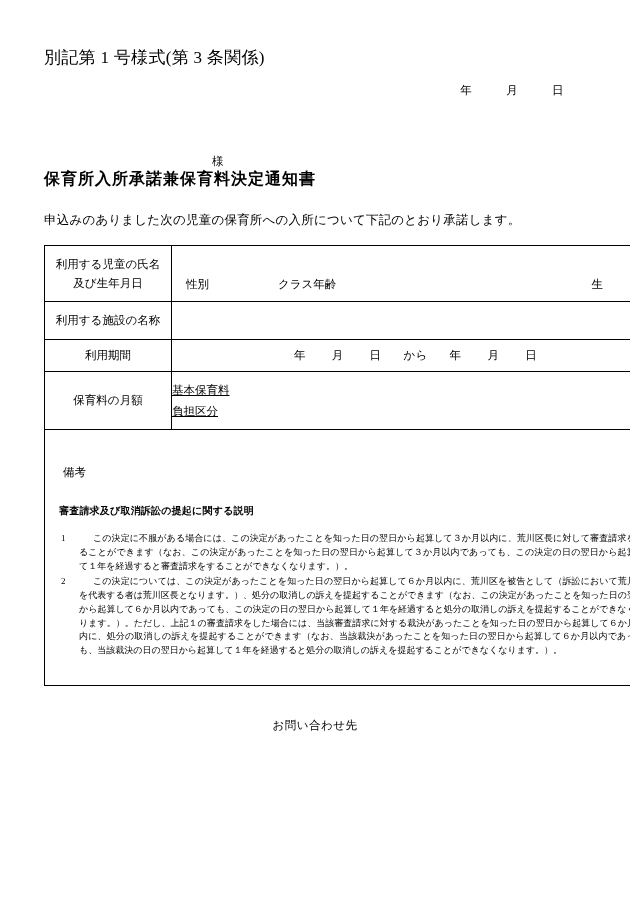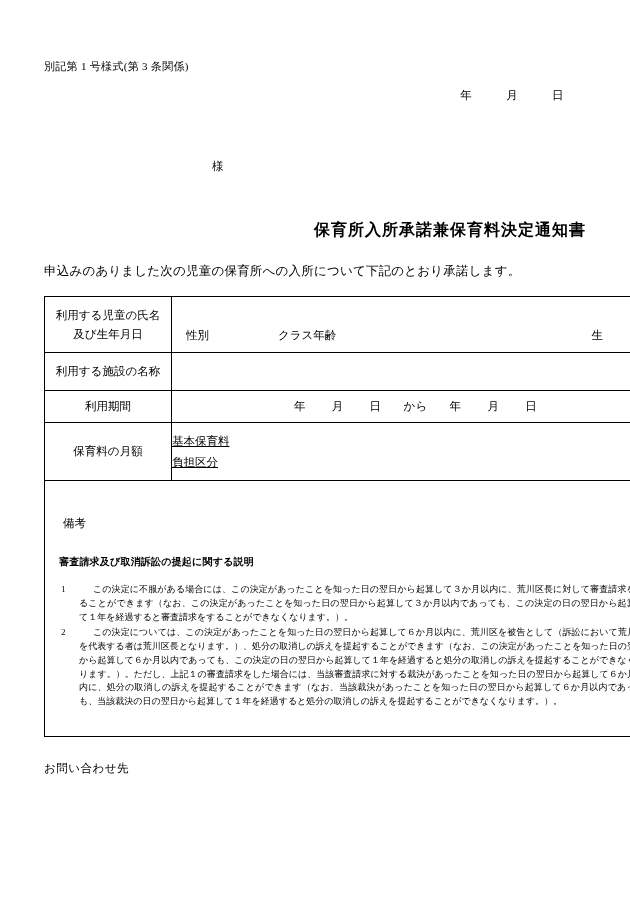--- a/index.html
+++ b/index.html
@@ -16,23 +16,22 @@
     overflow: hidden;
   }
   .page {
     position: relative;
     width: 630px;
     height: 903px;
     box-sizing: border-box;
     padding: 46px 44px 0 44px;
   }
   .form-no {
-    font-size: 11px;
+    font-size: 17px;
     letter-spacing: 0.3px;
-    margin-top: 13px;
   }
   .date-line {
     margin-top: 14px;
     font-size: 11.5px;
     text-align: right;
     padding-right: 22px;
     letter-spacing: 0.4px;
   }
   .date-line span { display: inline-block; }
   .date-y { margin-right: 34px; }
@@ -42,22 +41,21 @@
     margin-top: 56px;
     font-size: 11.5px;
     padding-left: 168px;
   }
   .issuer {
     margin-top: 48px;
     font-size: 11.5px;
     padding-left: 338px;
   }
   .doc-title {
-    margin-top: 46px;
-    text-align: right;
+    text-align: left;
     font-size: 16px;
     font-weight: bold;
     letter-spacing: 1px;
   }
   .lead {
     margin-top: 22px;
     font-size: 12.5px;
     letter-spacing: 0.2px;
   }
 
@@ -140,21 +138,22 @@
     flex: 0 0 18px;
     text-align: left;
     padding-left: 2px;
   }
   ol.note-list li .txt {
     flex: 1;
     text-align: justify;
     text-indent: 14px;
   }
   .contact {
-    margin-top: 24px;
+    margin-top: 32px;
+    text-align: center;
     font-size: 11.5px;
     letter-spacing: 0.5px;
   }
 </style>
 </head>
 <body>
 
 <div class="page">
 
   <div class="form-no">別記第 1 号様式(第 3 条関係)</div>

